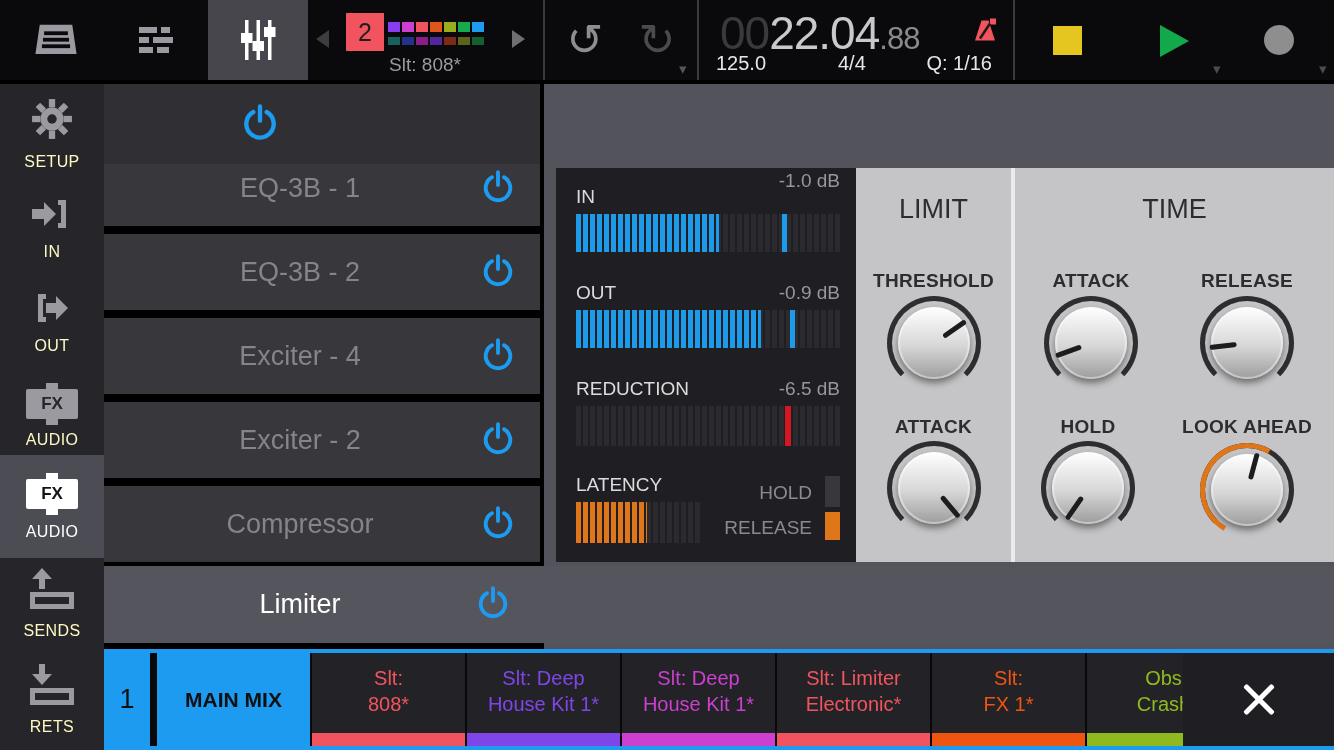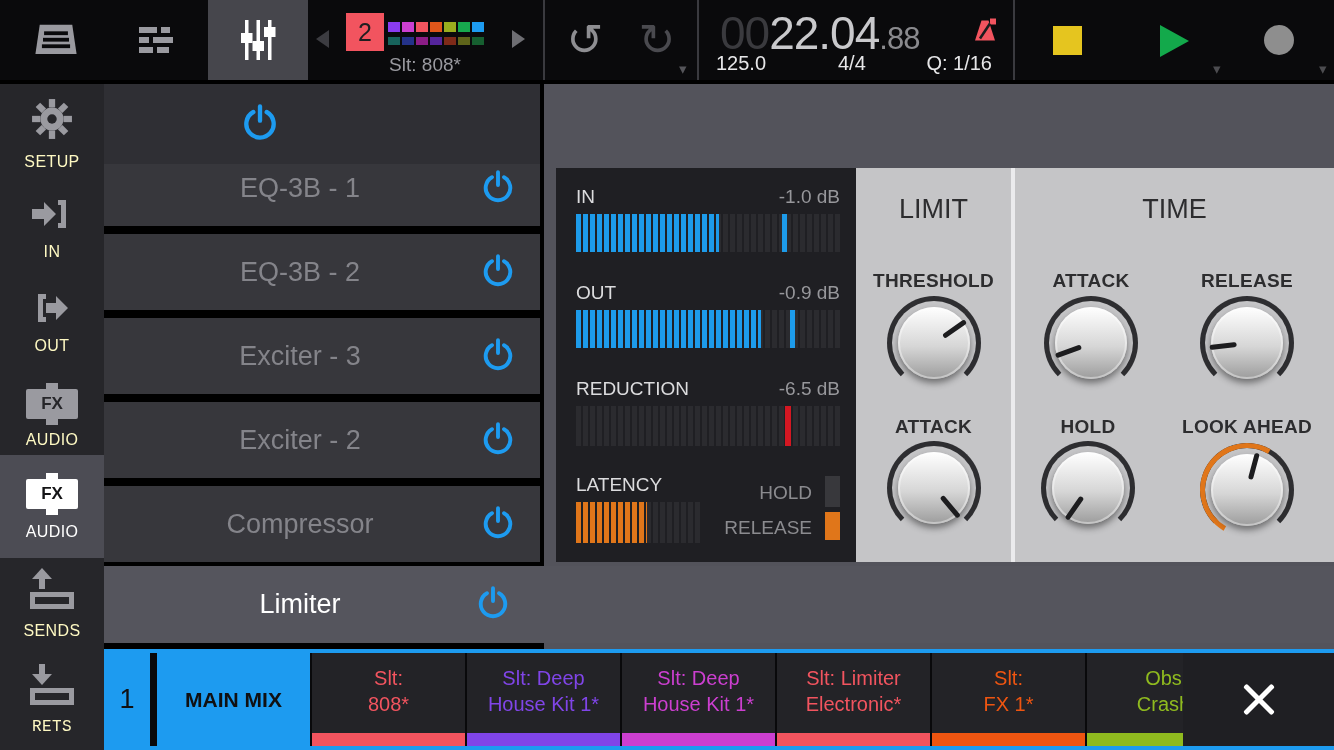--- a/index.html
+++ b/index.html
@@ -258,21 +258,21 @@
 
     <div class="abs" style="left:0;top:480px;width:127px;height:84px;">
       <div>
         <div class="arrow-head-up abs" style="left:32px;top:4px;"></div>
         <div class="arrow-shaft abs" style="left:39px;top:14px;height:11px;"></div>
         <div class="tray abs" style="left:30px;top:28px;"></div>
       </div>
       <div class="side-label" style="top:58px;">SENDS</div>
     </div>
 
-    <div class="abs" style="left:0;top:576px;width:84px;height:84px;font-family:Liberation Mono, monospace;">
+    <div class="abs" style="left:0;top:576px;width:84px;height:84px;">
       <div>
         <div class="arrow-shaft abs" style="left:39px;top:4px;height:11px;"></div>
         <div class="arrow-head-down abs" style="left:32px;top:14px;"></div>
         <div class="tray abs" style="left:30px;top:28px;"></div>
       </div>
       <div class="side-label" style="top:58px;">RETS</div>
     </div>
   </div>
 
   <div class="fx-header">
@@ -303,21 +303,21 @@
       </svg>
     </div>
     <div class="fx-row" style="top:70px;">
       <span class="nm">EQ-3B - 2</span>
       <svg class="pwr" style="right:24px;top:20px;" viewBox="0 0 24 24">
         <path d="M8 4.8 A8.2 8.2 0 1 0 16 4.8" fill="none" stroke="#1d9bf0" stroke-width="2.6" stroke-linecap="round"></path>
         <line x1="12" y1="1.5" x2="12" y2="10" stroke="#1d9bf0" stroke-width="2.6" stroke-linecap="round"></line>
       </svg>
     </div>
     <div class="fx-row" style="top:154px;">
-      <span class="nm">Exciter - 3</span>
+      <span class="nm">Exciter - 4</span>
       <svg class="pwr" style="right:24px;top:20px;" viewBox="0 0 24 24">
         <path d="M8 4.8 A8.2 8.2 0 1 0 16 4.8" fill="none" stroke="#1d9bf0" stroke-width="2.6" stroke-linecap="round"></path>
         <line x1="12" y1="1.5" x2="12" y2="10" stroke="#1d9bf0" stroke-width="2.6" stroke-linecap="round"></line>
       </svg>
     </div>
     <div class="fx-row" style="top:238px;">
       <span class="nm">Exciter - 2</span>
       <svg class="pwr" style="right:24px;top:20px;" viewBox="0 0 24 24">
         <path d="M8 4.8 A8.2 8.2 0 1 0 16 4.8" fill="none" stroke="#1d9bf0" stroke-width="2.6" stroke-linecap="round"></path>
         <line x1="12" y1="1.5" x2="12" y2="10" stroke="#1d9bf0" stroke-width="2.6" stroke-linecap="round"></line>
@@ -338,21 +338,21 @@
       <path d="M8 4.8 A8.2 8.2 0 1 0 16 4.8" fill="none" stroke="#1d9bf0" stroke-width="2.6" stroke-linecap="round"></path>
       <line x1="12" y1="1.5" x2="12" y2="10" stroke="#1d9bf0" stroke-width="2.6" stroke-linecap="round"></line>
     </svg>
   </div>
 
   <div class="rpanel">
     <div class="pbody">
 
       <div class="meters">
         <div class="m-label" style="left:20px;top:18px;">IN</div>
-        <div class="m-value" style="top:18px;">-1.0 dB</div>
+        <div class="m-value" style="top:2px;">-1.0 dB</div>
         <div class="meter" style="top:46px;">
           <div class="fill" style="width: 54%;"></div>
           <div class="peak" style="left: 78%;"></div>
         </div>
 
         <div class="m-label" style="left:20px;top:114px;">OUT</div>
         <div class="m-value" style="top:114px;">-0.9 dB</div>
         <div class="meter" style="top:142px;">
           <div class="fill" style="width: 70%;"></div>
           <div class="peak" style="left: 81%;"></div>

